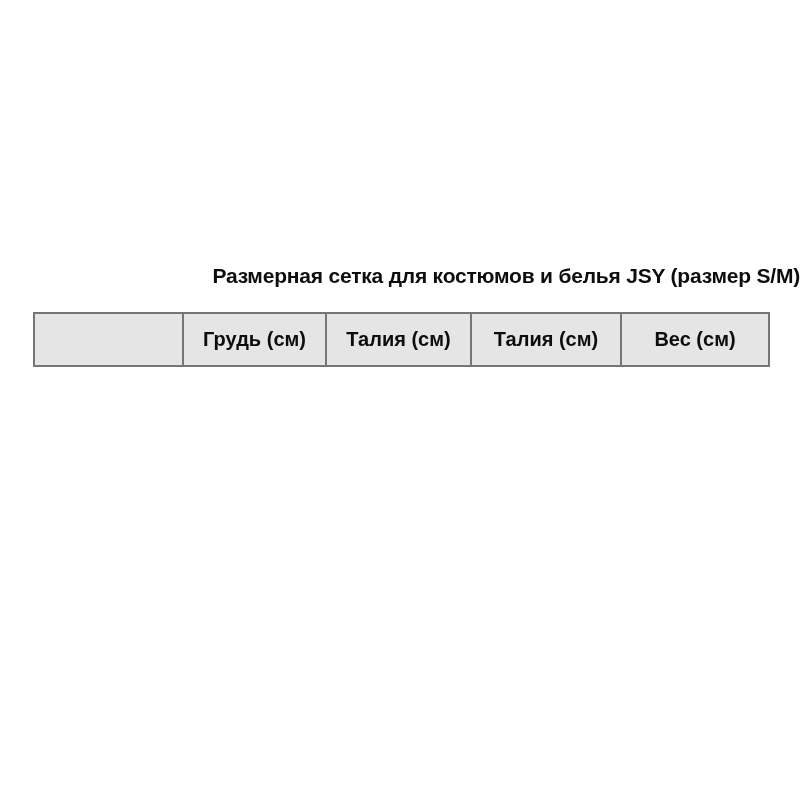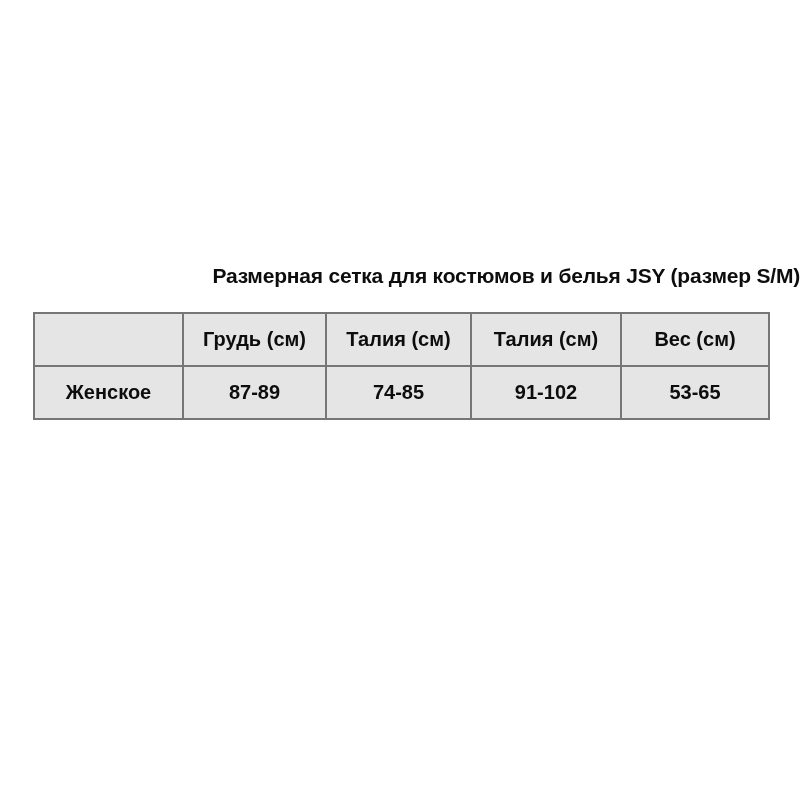--- a/index.html
+++ b/index.html
@@ -72,23 +72,16 @@
     <thead>
       <tr class="header-row">
         <th></th>
         <th>Грудь (см)</th>
         <th>Талия (см)</th>
         <th>Талия (см)</th>
         <th>Вес (см)</th>
       </tr>
     </thead>
     <tbody>
-      <tr class="row-women">
-        <td>Женское</td>
-        <td>87-89</td>
-        <td>74-85</td>
-        <td>91-102</td>
-        <td>53-65</td>
-      </tr>
     </tbody>
   </table>
 
 </div>
 
 </body></html>

